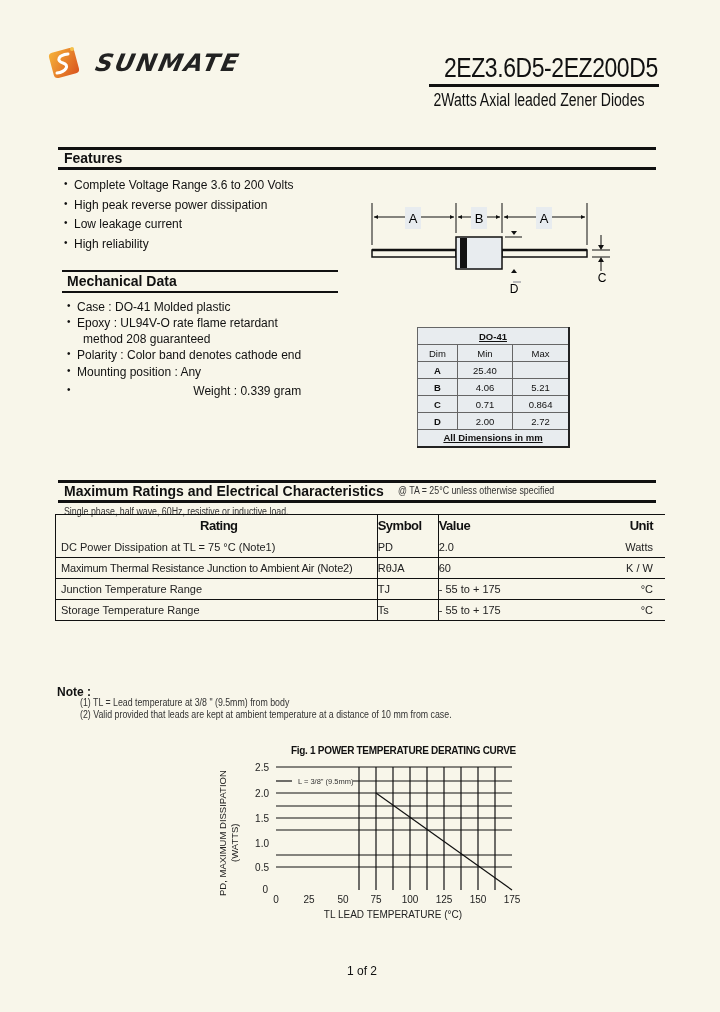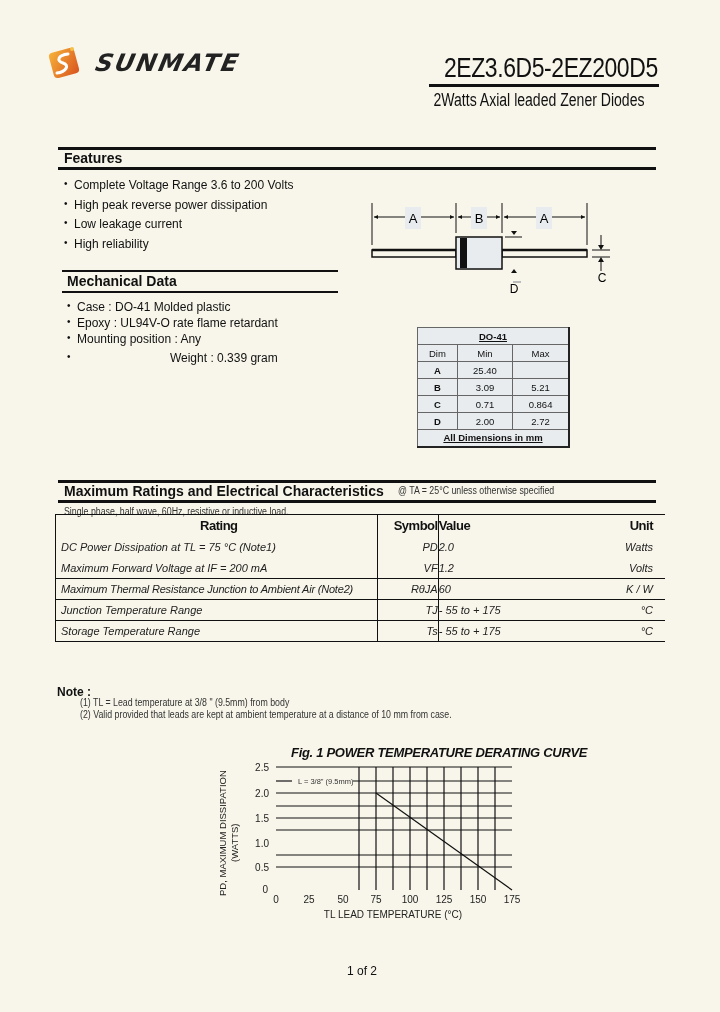--- a/index.html
+++ b/index.html
@@ -33,35 +33,35 @@
   .do41 td, .do41 th { border: 1px solid #666; text-align: center; height: 17px; font-weight: normal; }
   .do41 .hd { font-weight: bold; text-decoration: underline; }
   .do41 .dim { font-weight: bold; }
 
   
   .cond { left: 398px; top: 485px; font-size: 10px; color: #333; transform: scaleX(0.88); transform-origin: left top; white-space: nowrap; }
   .loadnote { left: 64px; top: 506px; font-size: 10px; color: #333; transform: scaleX(0.88); transform-origin: left top; white-space: nowrap; }
 
   .ratings { left: 55px; top: 514px; width: 610px; border-collapse: collapse; font-size: 11px; }
   .ratings th { font-size: 13px; font-weight: bold; height: 22px; letter-spacing: -0.5px; }
-  .ratings td { height: 21px; color: #222; font-style: italic; }
+  .ratings td { height: 21px; color: #222; }
   .ratings tr.top th { border-top: 1px solid #111; }
   .ratings tr.sep td { border-top: 1px solid #111; }
   .ratings tr.last td { border-bottom: 1px solid #111; }
   .ratings .c-rating { width: 322px; text-align: left; padding-left: 5px; border-left: 1px solid #111; }
   .ratings th.c-rating { text-align: center; }
-  .ratings .c-symbol { width: 61px; text-align: right; border-left: 1px solid #111; border-right: 1px solid #111; }
+  .ratings .c-symbol { width: 61px; text-align: left; border-left: 1px solid #111; border-right: 1px solid #111; }
   .ratings .c-value { width: 180px; text-align: left; }
   .ratings .c-unit { width: 47px; text-align: right; padding-right: 12px; }
 
   .note-title { left: 57px; top: 685px; font-size: 12px; font-weight: bold; }
   .note-line { font-size: 10px; color: #333; transform: scaleX(0.88); transform-origin: left top; white-space: nowrap; }
 
   
-  .chart-title { left: 291px; top: 745px; font-size: 13px; font-weight: bold; letter-spacing: -0.3px; white-space: nowrap; font-style: italic; }
+  .chart-title { left: 291px; top: 745px; font-size: 10px; font-weight: bold; letter-spacing: -0.3px; white-space: nowrap; }
   .chart { left: 205px; top: 755px; width: 330px; height: 175px; }
   .footer { left: 347px; top: 964px; font-size: 12px; }
 </style>
 </head>
 <body>
 
 <div class="abs logo">
   <svg class="logo-mark" viewBox="0 0 36 36">
     <defs>
         <linearGradient id="lg" x1="0" y1="0" x2="1" y2="1">
@@ -89,20 +89,22 @@
   <li style="height:20px;">Low leakage current</li>
   <li style="height:20px;">High reliability</li>
 </ul>
 
 <div class="rule" style="left:62px; top:270px; width:276px; height:2px;"></div>
 <div class="sec-title" style="left:67px; top:273px;">Mechanical Data</div>
 <div class="rule" style="left:62px; top:291px; width:276px; height:2px;"></div>
 <ul class="bullets" style="left:67px; top:300px;">
   <li style="height:16px;">Case : DO-41 Molded plastic</li>
   <li style="height:16px;">Epoxy : UL94V-O rate flame retardant</li>
+  <li style="height:16px; padding-left:16px;" class="nobullet"><span>method 208 guaranteed</span></li>
+  <li style="height:17px;">Polarity : Color band denotes cathode end</li>
   <li style="height:19px;">Mounting position : Any</li>
   <li style="height:16px;text-align:right;">Weight : 0.339 gram</li>
 </ul>
 <style>.bullets li.nobullet::before{content:"";}</style>
 
 <svg class="abs diagram" viewBox="0 0 260 105">
 
   <g stroke="#111" stroke-width="1">
     <line x1="12" y1="8" x2="12" y2="50"></line>
     <line x1="96" y1="8" x2="96" y2="38"></line>
@@ -164,21 +166,21 @@
     <th>Min</th>
     <th>Max</th>
   </tr>
   <tr>
     <td class="dim">A</td>
     <td>25.40</td>
     <td></td>
   </tr>
   <tr>
     <td class="dim">B</td>
-    <td>3.09</td>
+    <td>4.06</td>
     <td>5.21</td>
   </tr>
   <tr>
     <td class="dim">C</td>
     <td>0.71</td>
     <td>0.864</td>
   </tr>
   <tr>
     <td class="dim">D</td>
     <td>2.00</td>
@@ -202,26 +204,20 @@
     <th class="c-rating">Rating</th>
     <th class="c-symbol">Symbol</th>
     <th class="c-value">Value</th>
     <th class="c-unit">Unit</th>
   </tr>
   <tr>
     <td class="c-rating">DC Power Dissipation at TL = 75 °C (Note1)</td>
     <td class="c-symbol">PD</td>
     <td class="c-value">2.0</td>
     <td class="c-unit">Watts</td>
-  </tr>
-  <tr>
-    <td class="c-rating">Maximum Forward Voltage at IF = 200 mA</td>
-    <td class="c-symbol">VF</td>
-    <td class="c-value">1.2</td>
-    <td class="c-unit">Volts</td>
   </tr>
   <tr class="sep">
     <td class="c-rating" style="letter-spacing:-0.2px;">Maximum Thermal Resistance Junction to Ambient Air (Note2)</td>
     <td class="c-symbol">RθJA</td>
     <td class="c-value">60</td>
     <td class="c-unit">K / W</td>
   </tr>
   <tr class="sep">
     <td class="c-rating">Junction Temperature Range</td>
     <td class="c-symbol">TJ</td>

